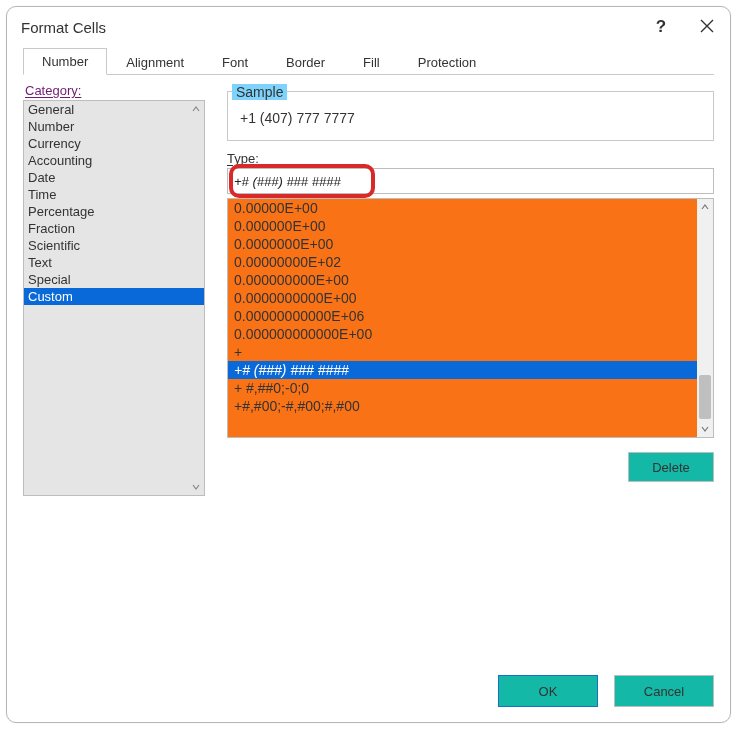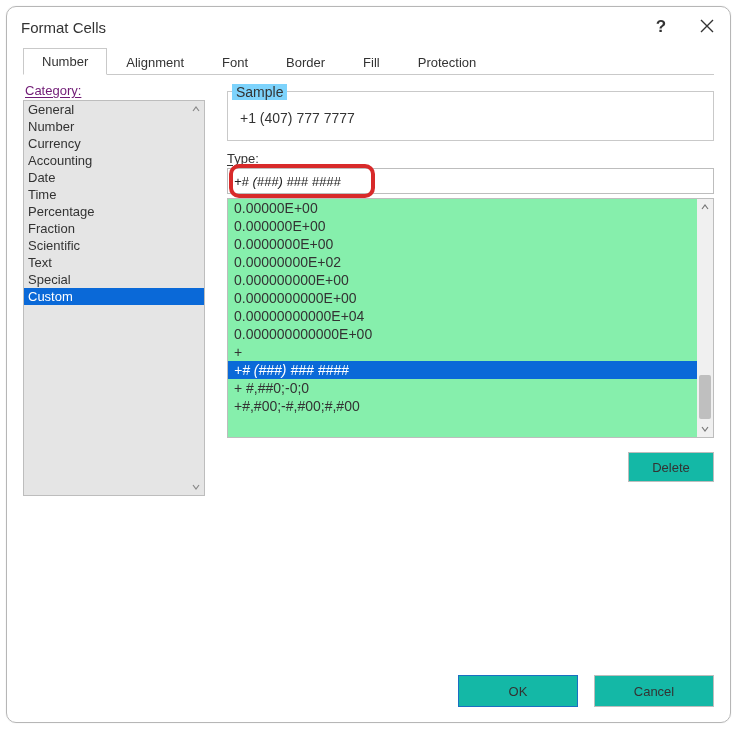--- a/index.html
+++ b/index.html
@@ -102,21 +102,21 @@
     border:4px solid #d82a2a;
     border-radius:10px;
     pointer-events:none;
   }
   .type-list {
     border:1px solid #bdbdbd;
     height:240px;
     margin-top:4px;
     overflow:hidden;
     position:relative;
-    background:#86efac;
+    background:#f97316;
   }
   .type-item { padding:1px 6px 1px 6px; font-size:14px; color:#333; cursor:default; white-space:nowrap; }
   .type-item.selected { background:#0a69d8; color:#fff; font-style:italic; }
   .type-scroll { position:absolute; right:0; top:0; bottom:0; width:16px; background:#f0f0f0; display:flex; flex-direction:column; }
   .track { flex:1; position:relative; }
   .thumb { position:absolute; left:2px; right:2px; top:160px; height:44px; background:#bfbfbf; border-radius:2px; }
   .delete-row { display:flex; justify-content:flex-end; margin-top:14px; }
   .btn {
     min-width:86px; height:30px;
     border:1px solid #bdbdbd;
@@ -125,21 +125,21 @@
     display:flex; align-items:center; justify-content:center;
     cursor:default;
   }
   .desc { margin:22px 2px 0 2px; font-size:13px; color:#333; }
   .footer {
     height:58px;
     display:flex; align-items:center; justify-content:flex-end;
     gap:16px;
     padding:0 16px 4px 16px;
   }
-  .footer .btn { width:120px; height:32px; }
+  .footer .btn { width:100px; height:32px; }
   .footer .btn.primary { border:1px solid #1b6fc2; }
 </style>
 </head>
 <body>
 
 <div class="dialog">
   <div class="titlebar">
     <span class="title">Format Cells</span>
     <span class="spacer"></span>
     <div class="tbicon help" title="Help">?</div>
@@ -205,21 +205,21 @@
           <input class="type-input" value="+# (###) ### ####" style="">
           <div class="redbox"></div>
         </div>
         <div class="type-list" id="typelist">
           <div class="type-item">0.00000E+00</div>
             <div class="type-item">0.000000E+00</div>
             <div class="type-item">0.0000000E+00</div>
             <div class="type-item">0.00000000E+02</div>
             <div class="type-item">0.000000000E+00</div>
             <div class="type-item">0.0000000000E+00</div>
-            <div class="type-item">0.00000000000E+04</div>
+            <div class="type-item">0.00000000000E+06</div>
             <div class="type-item">0.000000000000E+00</div>
             <div class="type-item">+</div>
             <div class="type-item selected">+# (###) ### ####</div>
             <div class="type-item">+ #,##0;-0;0</div>
             <div class="type-item">+#,#00;-#,#00;#,#00</div>
             <div class="type-scroll">
             <div class="sbtn">
                 <svg viewBox="0 0 8 8">
                   <path d="M1 6 L4 2 L7 6" stroke="#777" stroke-width="1.2" fill="none"></path>
                 </svg>

